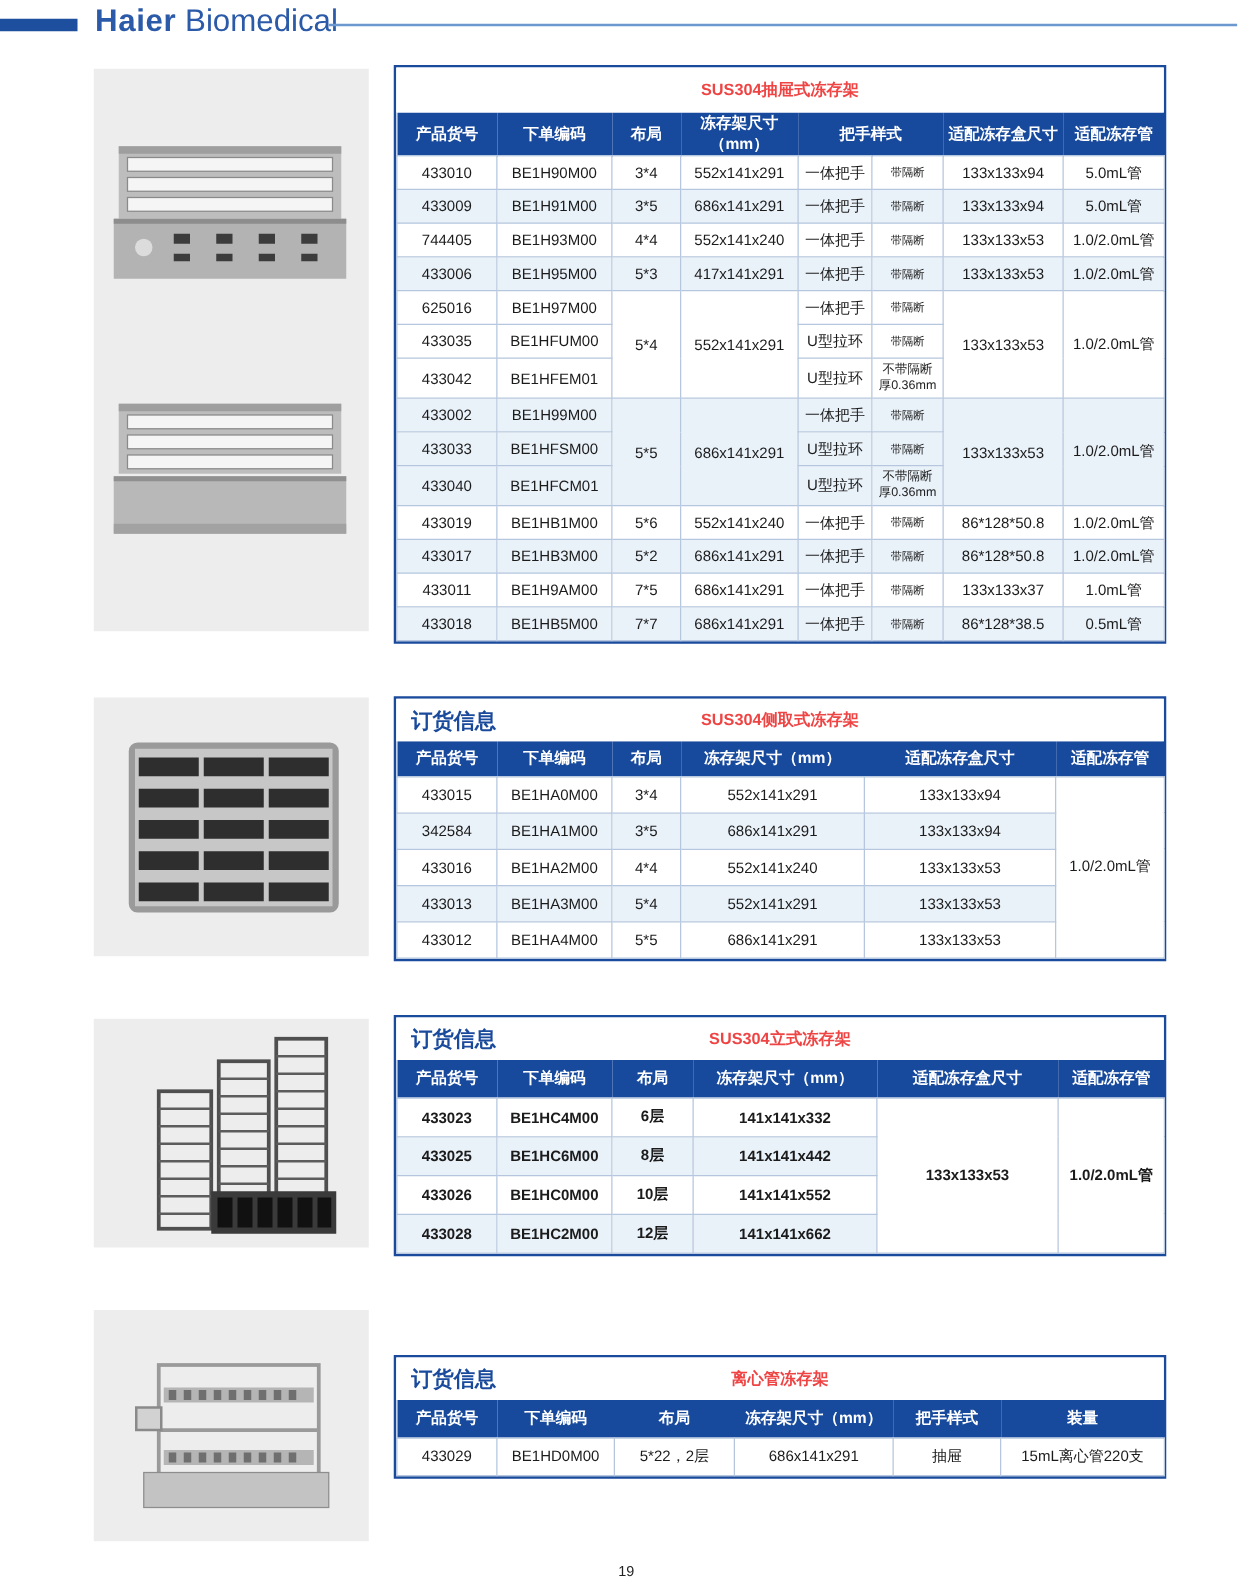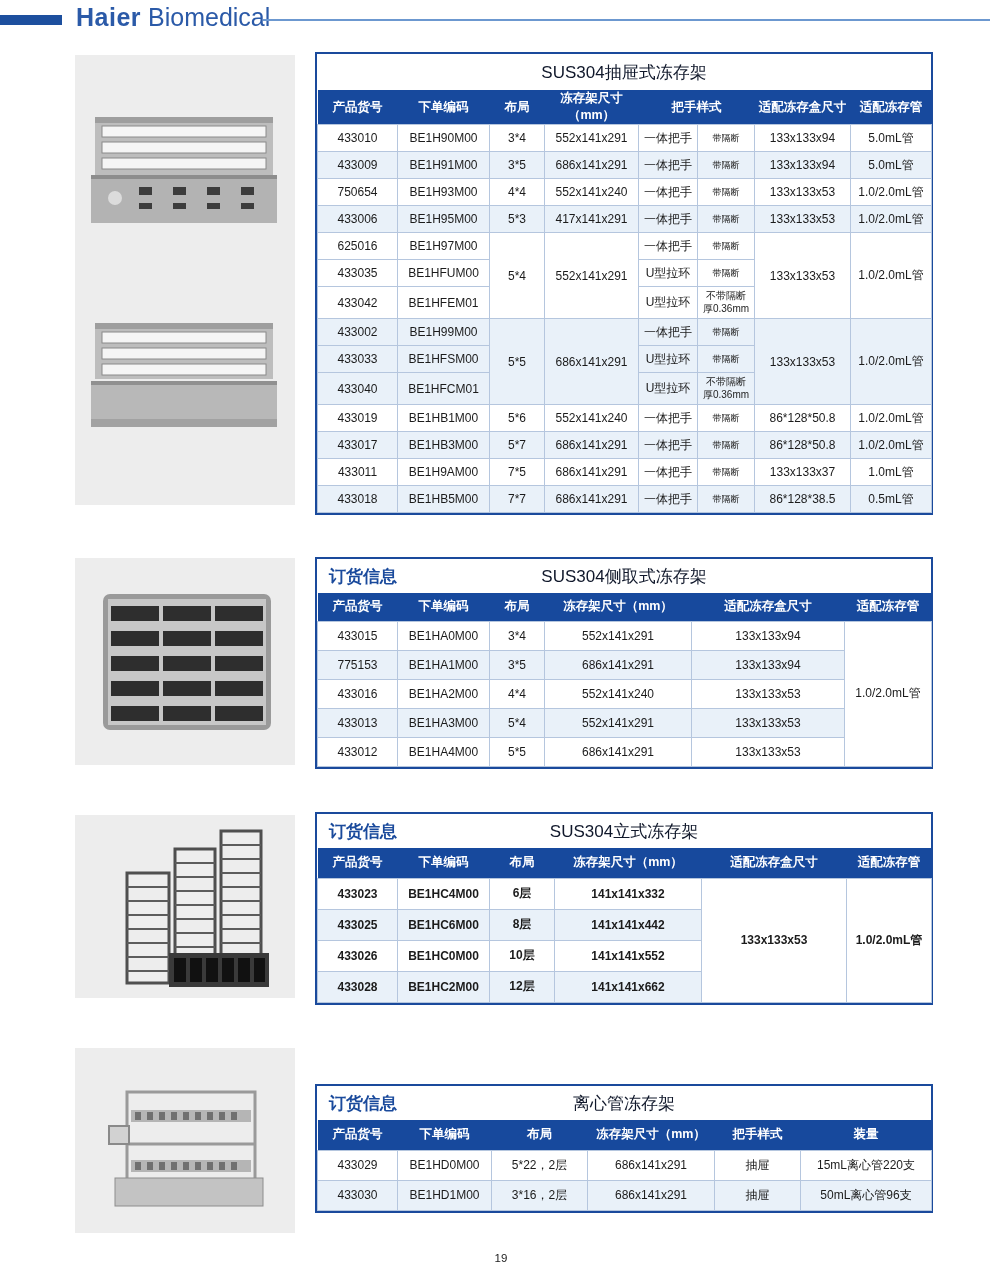--- a/index.html
+++ b/index.html
@@ -25,21 +25,21 @@
   #panel4 { top:1048px;height:185px; }
   .img-panel svg { display:block; width:100%; height:100%; }
 
   
   .tbl-wrap { position:absolute; left:315px; width:618px; border:2px solid #1A4A9C; background:#fff; }
   #tw1 { top:52px; }  #tw2 { top:557px; }  #tw3 { top:812px; }  #tw4 { top:1084px; }
 
   .tbl-title { position:relative; display:flex; align-items:center; justify-content:center; background:#fff; }
   #tw1 .tbl-title { height:36px; } #tw2 .tbl-title, #tw3 .tbl-title, #tw4 .tbl-title { height:34px; }
   .order-label { position:absolute; left:12px; font-size:17px; font-weight:bold; color:#1A4A9C; }
-  .title-text  { font-size:17px; font-weight:normal; color:#0f172a; }
+  .title-text  { font-size:13px; font-weight:bold; color:#ef4444; }
 
   table { width:100%; border-collapse:collapse; table-layout:fixed;border-radius:22px; }
   thead th { background:#17499D; color:#fff; font-size:12.5px; font-weight:bold; text-align:center; padding:0 1px; }
   #tw1 thead th { height:28px; } #tw2 thead th { height:28px; }
   #tw3 thead th { height:30px; } #tw4 thead th { height:30px; }
   tbody td {
     border:1px solid #B5C6DE; text-align:center; vertical-align:middle;
     font-size:12px; color:#1b1b1b; background:#fff; padding:1px 2px; overflow:hidden;
   }
   #tw1 tbody td { height:27px; } #tw2 tbody td { height:29px; }
@@ -222,21 +222,21 @@
           <td>433009</td>
             <td>BE1H91M00</td>
             <td>3*5</td>
             <td>686x141x291</td>
             <td>一体把手</td>
             <td class="sub">带隔断</td>
             <td>133x133x94</td>
             <td>5.0mL管</td>
         </tr>
         <tr>
-          <td>750654</td>
+          <td>744405</td>
             <td>BE1H93M00</td>
             <td>4*4</td>
             <td>552x141x240</td>
             <td>一体把手</td>
             <td class="sub">带隔断</td>
             <td>133x133x53</td>
             <td>1.0/2.0mL管</td>
         </tr>
         <tr class="alt">
           <td>433006</td>
@@ -304,21 +304,21 @@
             <td>5*6</td>
             <td>552x141x240</td>
             <td>一体把手</td>
             <td class="sub">带隔断</td>
             <td>86*128*50.8</td>
             <td>1.0/2.0mL管</td>
         </tr>
         <tr class="alt">
           <td>433017</td>
             <td>BE1HB3M00</td>
-            <td>5*7</td>
+            <td>5*2</td>
             <td>686x141x291</td>
             <td>一体把手</td>
             <td class="sub">带隔断</td>
             <td>86*128*50.8</td>
             <td>1.0/2.0mL管</td>
         </tr>
         <tr>
           <td>433011</td>
             <td>BE1H9AM00</td>
             <td>7*5</td>
@@ -369,21 +369,21 @@
       <tbody>
         <tr>
           <td>433015</td>
             <td>BE1HA0M00</td>
             <td>3*4</td>
             <td>552x141x291</td>
             <td>133x133x94</td>
             <td rowspan="5">1.0/2.0mL管</td>
         </tr>
         <tr class="alt">
-          <td>775153</td>
+          <td>342584</td>
             <td>BE1HA1M00</td>
             <td>3*5</td>
             <td>686x141x291</td>
             <td>133x133x94</td>
         </tr>
         <tr>
           <td>433016</td>
             <td>BE1HA2M00</td>
             <td>4*4</td>
             <td>552x141x240</td>
@@ -488,26 +488,18 @@
       </thead>
       <tbody>
         <tr>
           <td>433029</td>
             <td>BE1HD0M00</td>
             <td>5*22，2层</td>
             <td>686x141x291</td>
             <td>抽屉</td>
             <td>15mL离心管220支</td>
         </tr>
-        <tr class="alt">
-          <td>433030</td>
-            <td>BE1HD1M00</td>
-            <td>3*16，2层</td>
-            <td>686x141x291</td>
-            <td>抽屉</td>
-            <td>50mL离心管96支</td>
-        </tr>
       </tbody>
     </table>
   </div>
 
   <div class="page-number">19</div>
 </div>
 
 </body></html>

